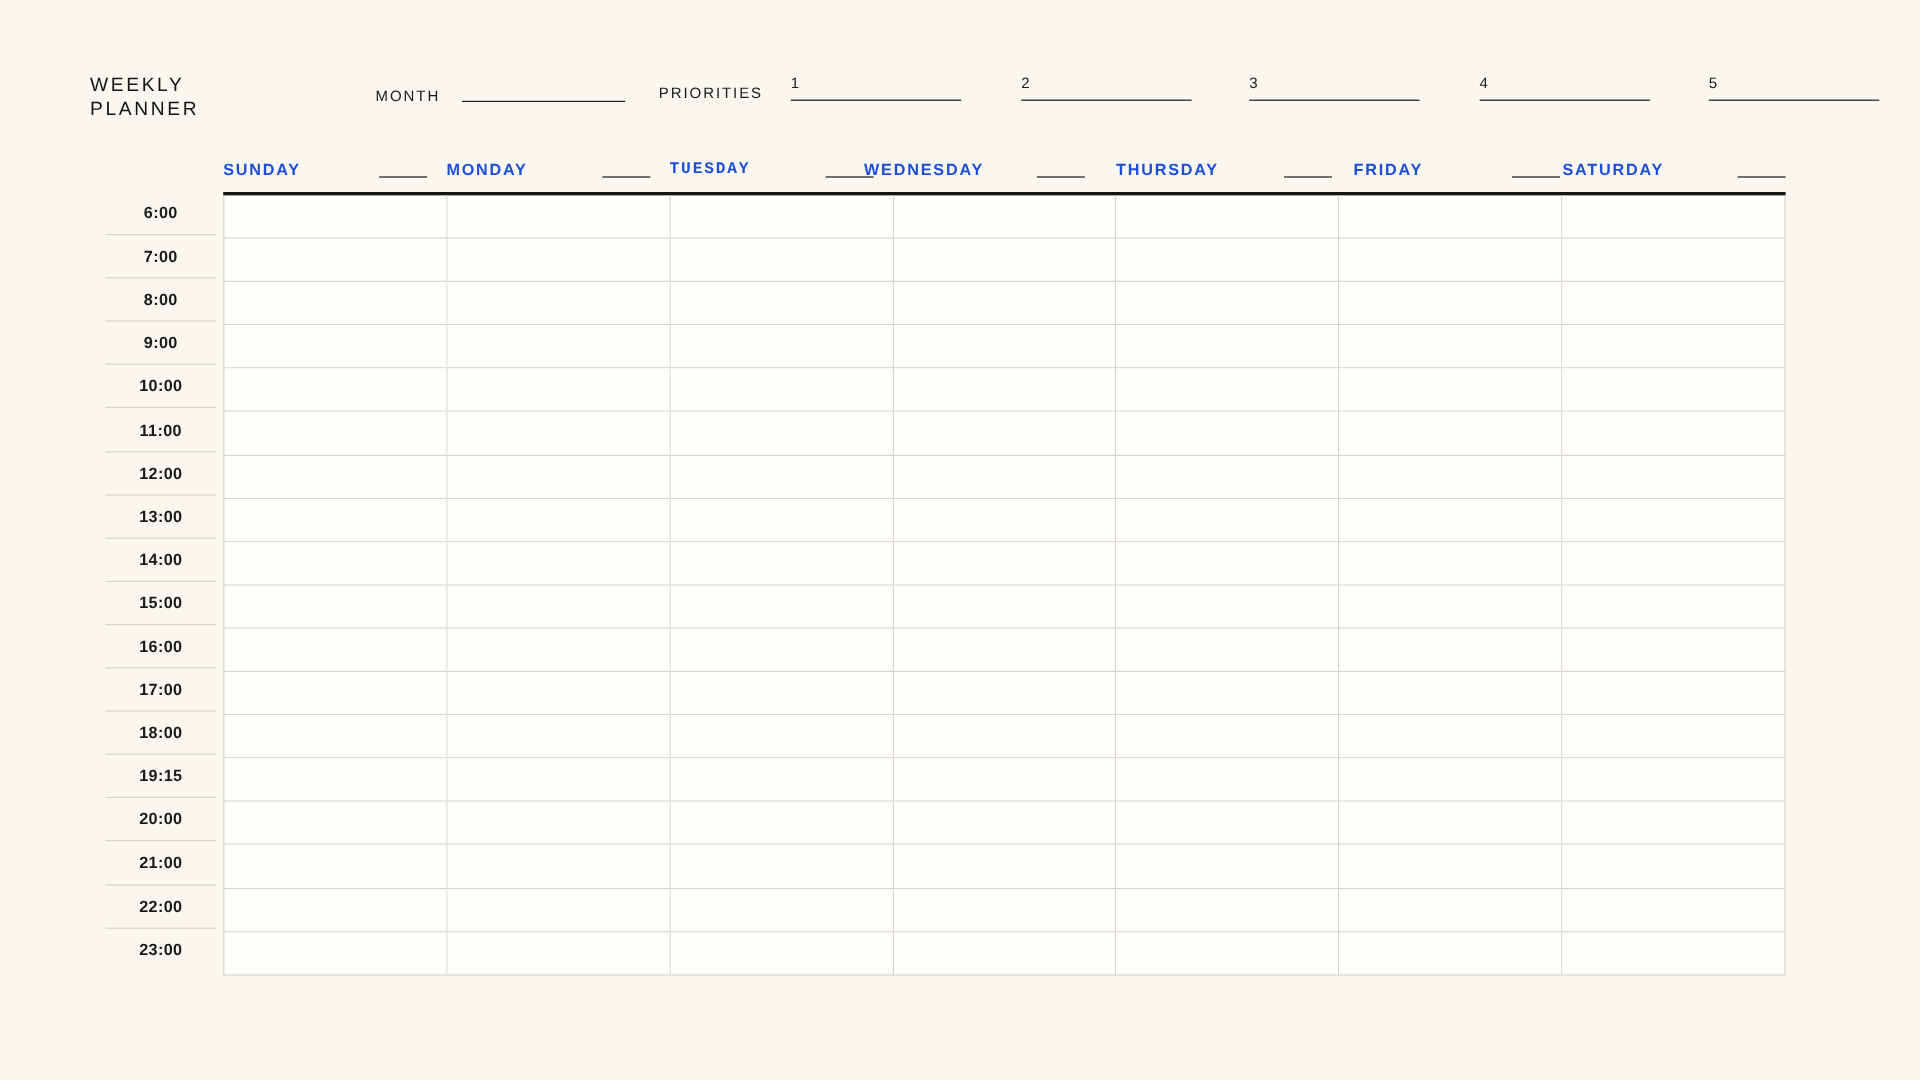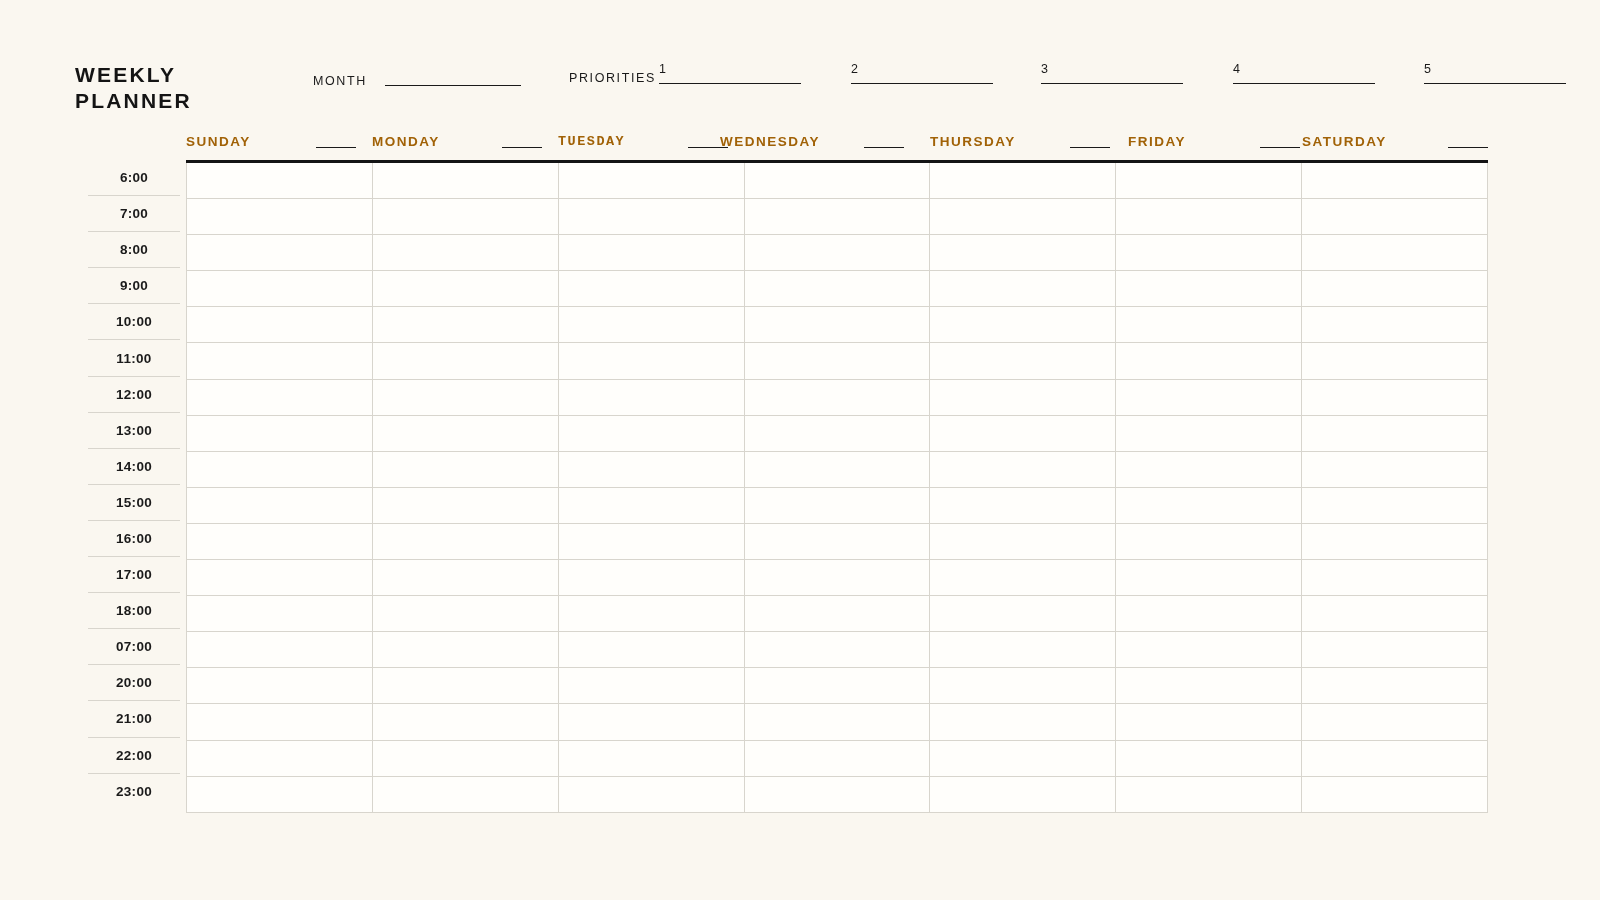--- a/index.html
+++ b/index.html
@@ -29,22 +29,22 @@
     top: 62px;
     right: 75px;
     height: 60px;
   }
 
   .title {
     position: absolute;
     left: 0;
     top: 0;
     width: 170px;
-    font-size: 21px;
-    font-weight: bold;
+    font-size: 16px;
+    font-weight: normal;
     letter-spacing: 2.2px;
     line-height: 1.24;
     color: #141414;
   }
   .title-line { display: block; }
 
   .month-block {
     position: absolute;
     left: 238px;
     top: 9px;
@@ -75,21 +75,20 @@
     position: absolute;
     left: 474px;
     top: 9px;
     right: 0;
     height: 40px;
   }
   .priorities-label {
     position: absolute;
     left: 0;
     top: 0;
-    margin-left: 20px;
   }
   .prio-item {
     position: absolute;
     top: -8px;
     width: 142px;
   }
   .prio-num {
     font-size: 12.5px;
     font-weight: normal;
     color: #1a1a1a;
@@ -119,21 +118,21 @@
   }
   .day-col {
     position: absolute;
     top: 0;
     height: 24px;
   }
   .day-name {
     font-size: 13.5px;
     font-weight: bold;
     letter-spacing: 1.5px;
-    color: #a16207;
+    color: #1d4ed8;
     position: absolute;
     left: 0;
     top: 2px;
     white-space: nowrap;
   }
   .day-rule {
     position: absolute;
     top: 14px;
     width: 40px;
     border-bottom: 1px solid #1a1a1a;
@@ -296,21 +295,21 @@
     <div class="time-row">
         <span class="time-label">16:00</span>
       </div>
     <div class="time-row">
         <span class="time-label">17:00</span>
       </div>
     <div class="time-row">
         <span class="time-label">18:00</span>
       </div>
     <div class="time-row">
-        <span class="time-label">07:00</span>
+        <span class="time-label">19:15</span>
       </div>
     <div class="time-row">
         <span class="time-label">20:00</span>
       </div>
     <div class="time-row">
         <span class="time-label">21:00</span>
       </div>
     <div class="time-row">
         <span class="time-label">22:00</span>
       </div>

